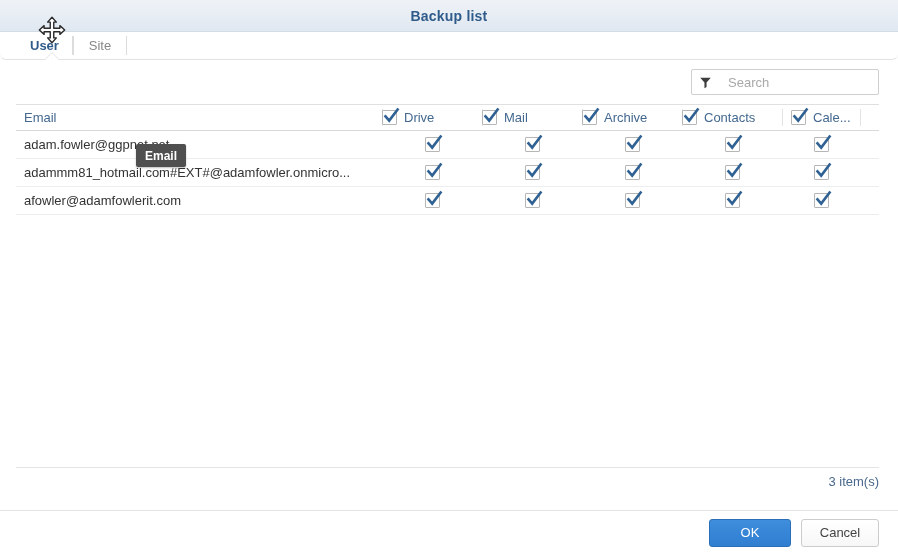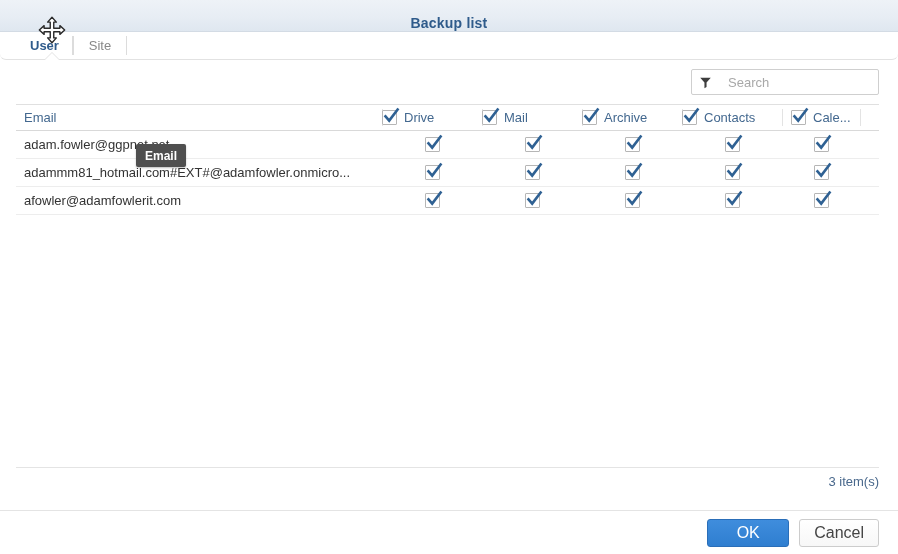--- a/index.html
+++ b/index.html
@@ -29,21 +29,21 @@
     flex-direction: column;
   }
 
   
   .titlebar {
     height: 32px;
     flex: 0 0 32px;
     background: linear-gradient(to bottom, #eef2f7 0%, #e7edf4 55%, #dfe7f0 100%);
     border-bottom: 1px solid #d3dbe4;
     display: flex;
-    align-items: flex-end;
+    align-items: center;
     justify-content: center;
     position: relative;
   }
   .title-text {
     font-size: 14px;
     font-weight: bold;
     color: #2f5b8b;
     letter-spacing: .2px;
   }
 
@@ -241,21 +241,21 @@
     align-items: center;
     justify-content: flex-end;
     gap: 10px;
     padding: 0 19px 0 0;
   }
   .btn {
     height: 28px;
     min-width: 78px;
     border-radius: 3px;
     font-family: inherit;
-    font-size: 16px;
+    font-size: 13px;
     cursor: pointer;
     padding: 0 14px;
     line-height: 26px;
   }
   .btn-primary {
     background: linear-gradient(to bottom, #3f8ddd 0%, #2f7ed0 100%);
     border: 1px solid #2a6eb8;
     color: #ffffff;
     min-width: 82px;
   }

